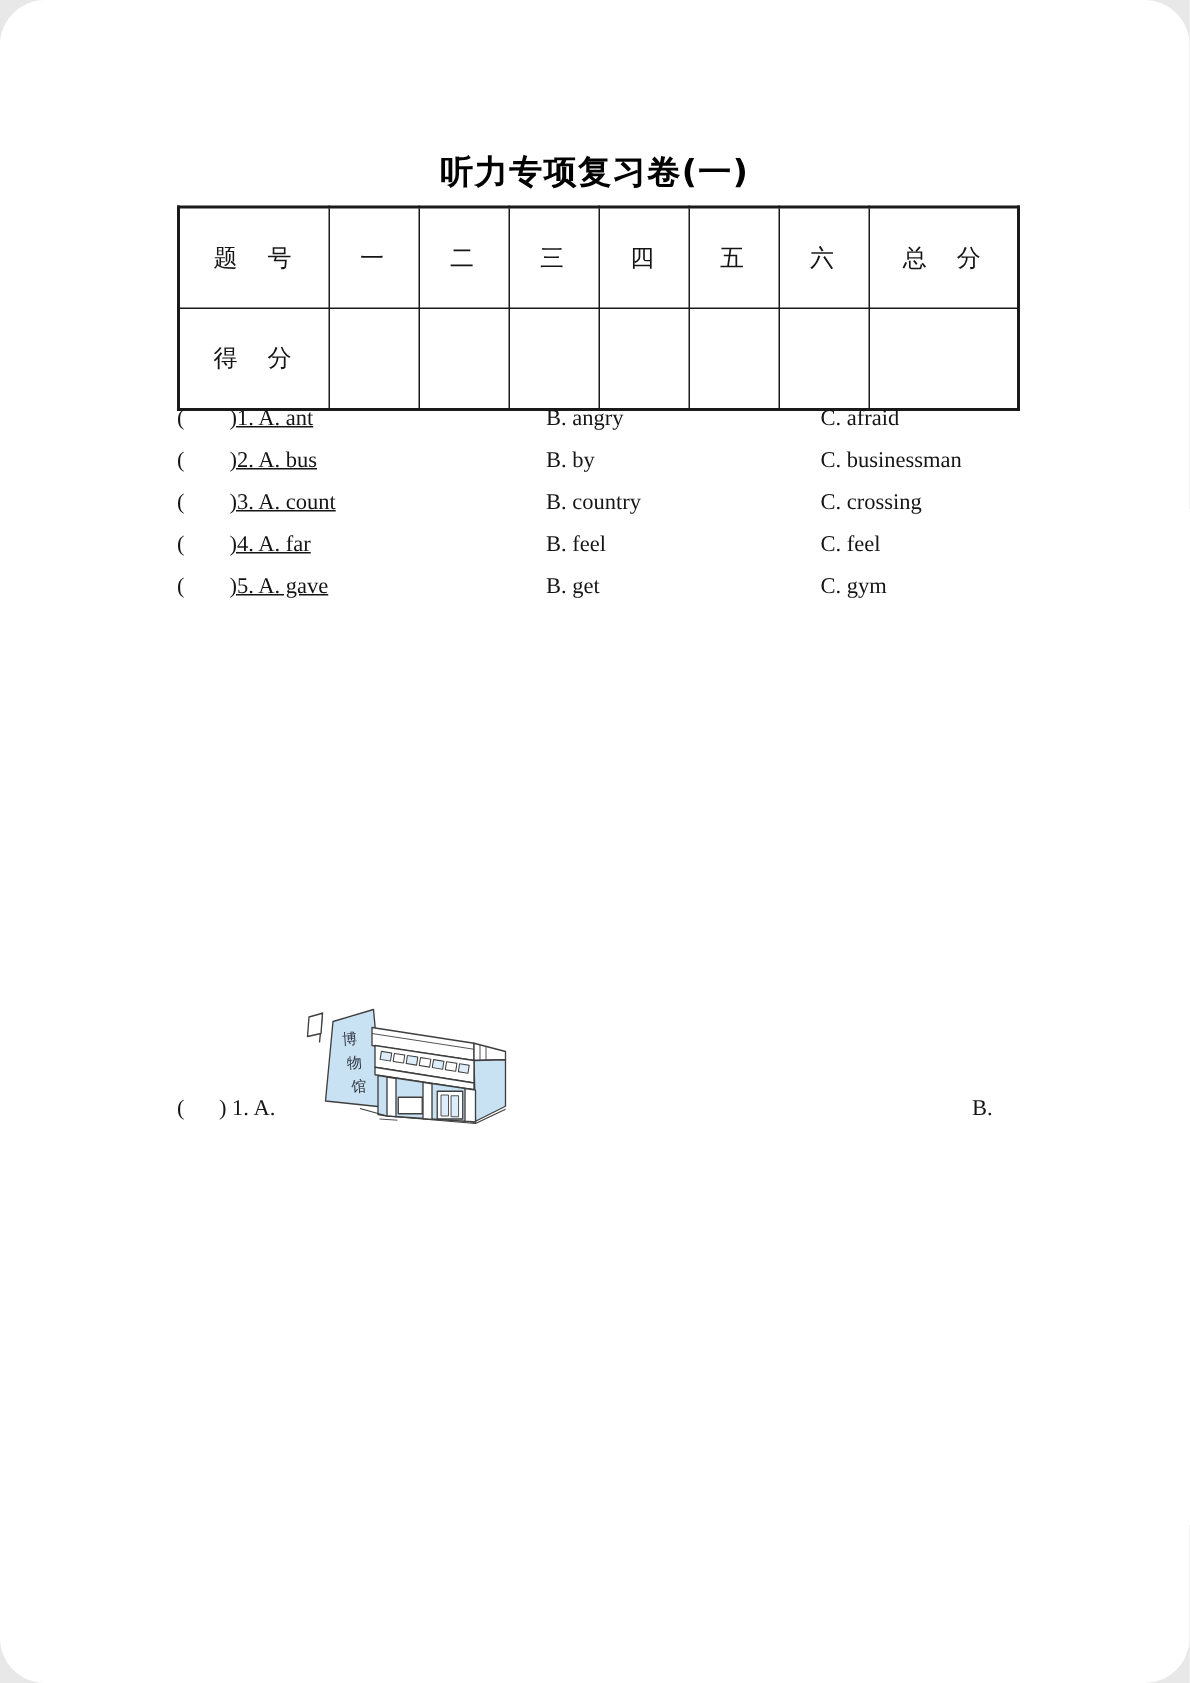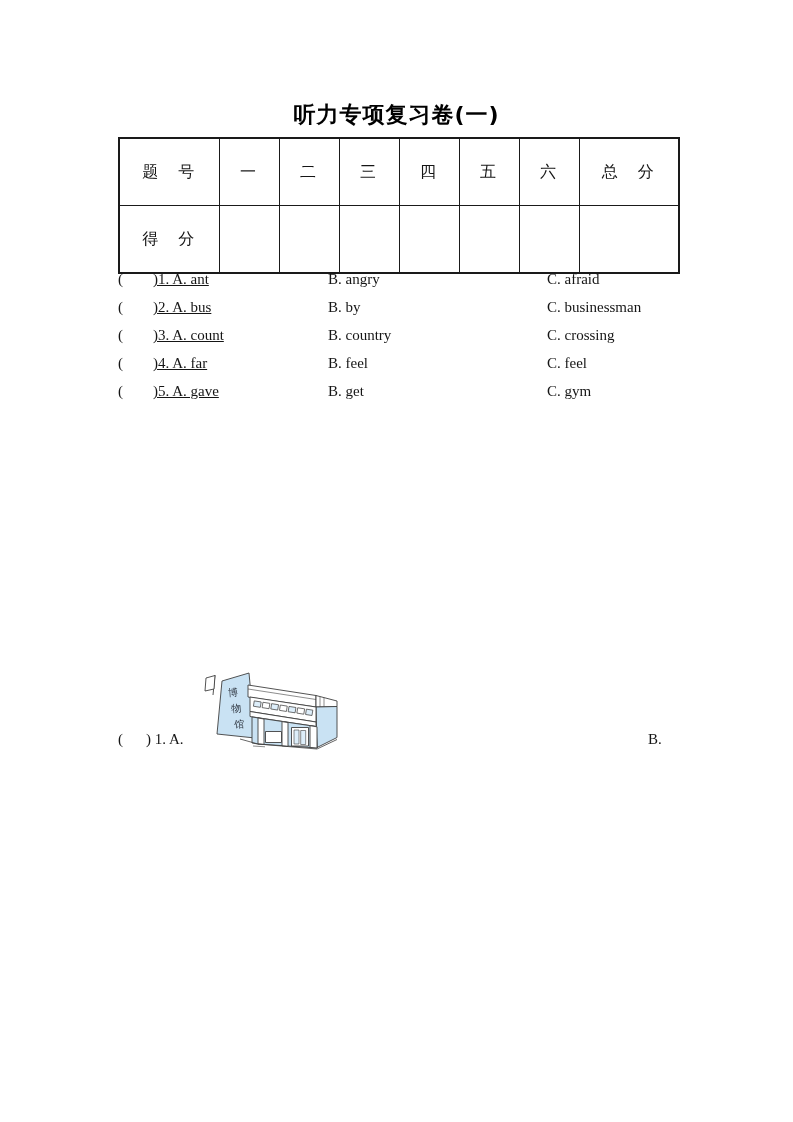--- a/index.html
+++ b/index.html
@@ -4,20 +4,21 @@
 <style>
   html,body{margin:0;padding:0;background:#e8e8e8;}
   .page{
     position:relative;
     width:793px;height:1122px;
     margin:0 auto;
     background:#ffffff;
     overflow:hidden;
     font-family:"Liberation Serif","DejaVu Serif",serif;
     color:#151515;
+    border-radius:30px;
   }
   .title{
     position:absolute;top:100px;left:0;width:100%;
     text-align:center;
     font-family:"DejaVu Sans","Liberation Sans",sans-serif;
     font-size:22px;font-weight:bold;letter-spacing:1px;
     color:#000;
   }
   table.score{
     position:absolute;left:118px;top:137px;
@@ -35,21 +36,21 @@
     position:absolute;left:118px;
     font-size:15.5px;white-space:nowrap;color:#0e0e0e;
   }
   .opt-row{
     position:absolute;left:0;width:793px;height:22px;
     font-size:15px;white-space:nowrap;
   }
   .opt-row span{position:absolute;top:0;}
   .col-open{left:118px;}
   .col-a{left:153px;text-decoration:underline;}
-  .col-b{left:328px;font-family:Liberation Serif, serif;}
+  .col-b{left:364px;font-family:Liberation Serif, serif;}
   .col-c{left:505px;margin-left:42px;}
   .q2-row{
     position:absolute;left:0;top:731px;width:793px;height:22px;
     font-size:15px;white-space:nowrap;
   }
   .q2-row span{position:absolute;top:0;}
   .q2-open{left:118px;}
   .q2-label{left:146px;text-align:center;}
   .q2-b{left:648px;}
   svg.museum{position:absolute;left:200px;top:666px;}

